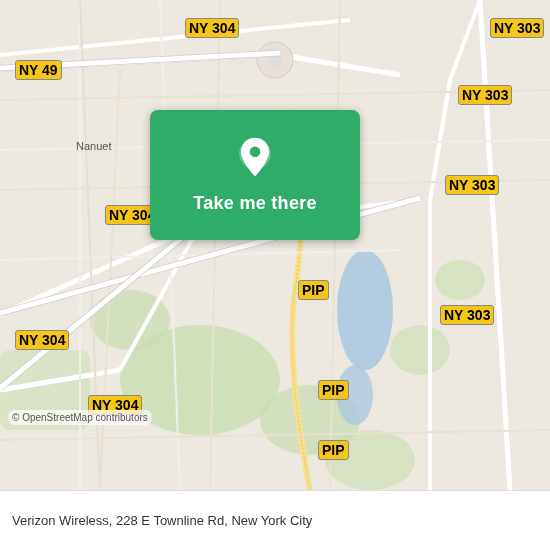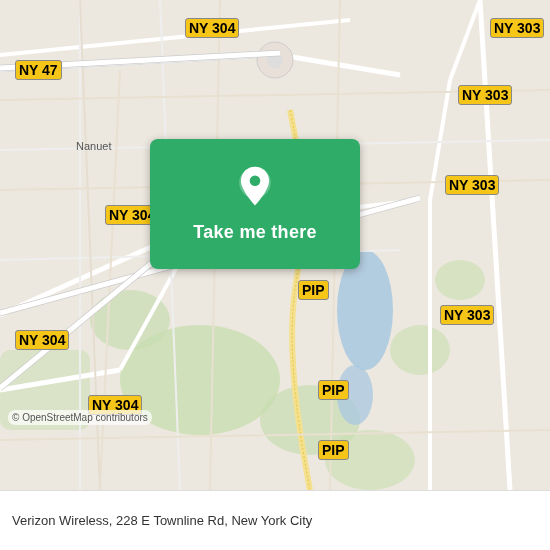--- a/index.html
+++ b/index.html
@@ -35,21 +35,20 @@
       background-color: #2eac68;
       border-radius: 8px;
       display: flex;
       flex-direction: column;
       align-items: center;
       justify-content: center;
       cursor: pointer;
       box-shadow: 0 2px 8px rgba(0,0,0,0.3);
       border: none;
       gap: 13px;
-      margin-top: 29px;
     }
 
     .location-pin {
       width: 44px;
       height: 44px;
       position: relative;
     }
 
     .btn-label {
       color: white;
@@ -195,21 +194,21 @@
     <line x1="0" y1="68" x2="280" y2="53" stroke="#ccc" stroke-width="6.5"></line>
     <line x1="0" y1="68" x2="280" y2="53" stroke="#fff" stroke-width="5"></line>
     <line x1="0" y1="313" x2="420" y2="198" stroke="#ccc" stroke-width="6.5"></line>
     <line x1="0" y1="313" x2="420" y2="198" stroke="#fff" stroke-width="5"></line>
     <line x1="0" y1="388" x2="200" y2="223" stroke="#ccc" stroke-width="6.5"></line>
     <line x1="0" y1="388" x2="200" y2="223" stroke="#fff" stroke-width="5"></line>
   </svg>
 
   
   <div class="highway-label" style="top:18px;left:185px">NY 304</div>
-  <div class="highway-label" style="top:60px;left:15px">NY 47</div>
+  <div class="highway-label" style="top:60px;left:15px">NY 49</div>
   <div class="highway-label" style="top:205px;left:105px">NY 304</div>
   <div class="highway-label" style="top:18px;left:490px">NY 303</div>
   <div class="highway-label" style="top:85px;left:458px">NY 303</div>
   <div class="highway-label" style="top:175px;left:445px">NY 303</div>
   <div class="highway-label" style="top:305px;left:440px">NY 303</div>
   <div class="highway-label" style="top:330px;left:15px">NY 304</div>
   <div class="highway-label" style="top:395px;left:88px">NY 304</div>
   <div class="highway-label" style="top:280px;left:298px">PIP</div>
   <div class="highway-label" style="top:380px;left:318px">PIP</div>
   <div class="highway-label" style="top:440px;left:318px">PIP</div>

